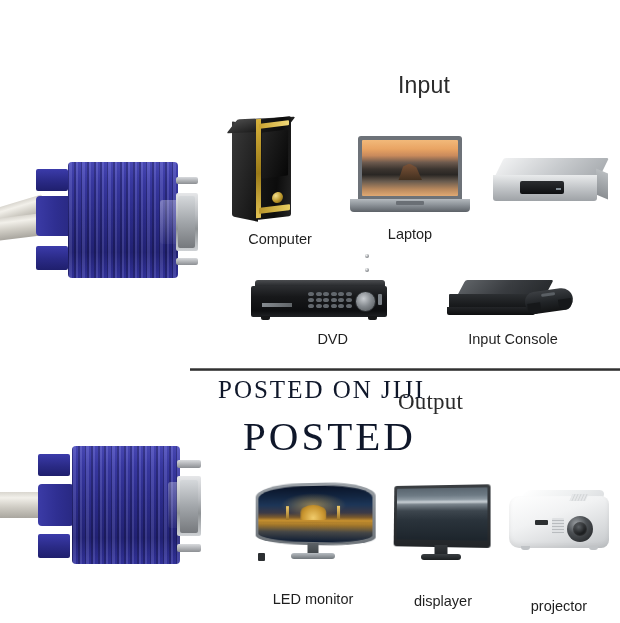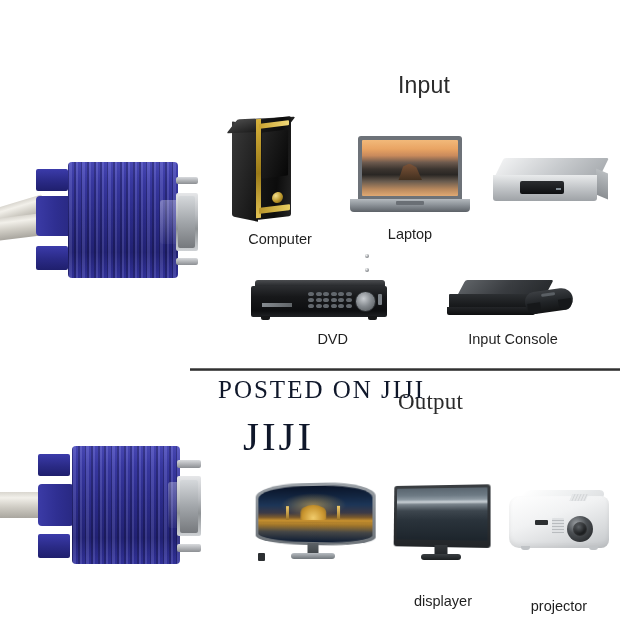--- a/index.html
+++ b/index.html
@@ -538,21 +538,21 @@
 
 <div id="stage">
 
   <div class="heading" id="heading-input">Input</div>
 
   <div class="heading" id="heading-output">Output</div>
 
   <div id="divider"></div>
 
   <div class="wm" id="wm-top">POSTED ON JIJI</div>
-  <div class="wm" id="wm-main">JIJI</div>
+  <div class="wm" id="wm-main">POSTED</div>
 
   <div class="vga" id="vga-top">
     <div class="vga-cable c1"></div>
     <div class="vga-cable c2"></div>
     <div class="vga-thumb tb1"></div>
     <div class="vga-boot boot"></div>
     <div class="vga-thumb tb2"></div>
     <div class="vga-hood hood">
       <div class="vga-hood-hl hood-hl"></div>
     </div>
@@ -659,20 +659,21 @@
         <div class="tv-tower" style="left:26%;"></div>
         <div class="tv-dome"></div>
         <div class="tv-tower" style="left:71%;"></div>
         <div class="tv-refl"></div>
       </div>
     </div>
     <div class="tv-neck"></div>
     <div class="tv-foot"></div>
     <div class="tv-badge"></div>
   </div>
+  <div class="dev-label" style="left:258px; top:563px; width:110px;">LED monitor</div>
 
   <div class="device" id="dev-displayer">
     <div class="mon-frame">
       <div class="mon-screen"></div>
     </div>
     <div class="mon-neck"></div>
     <div class="mon-foot"></div>
   </div>
   <div class="dev-label" style="left:403px; top:565px; width:80px;">displayer</div>
 

